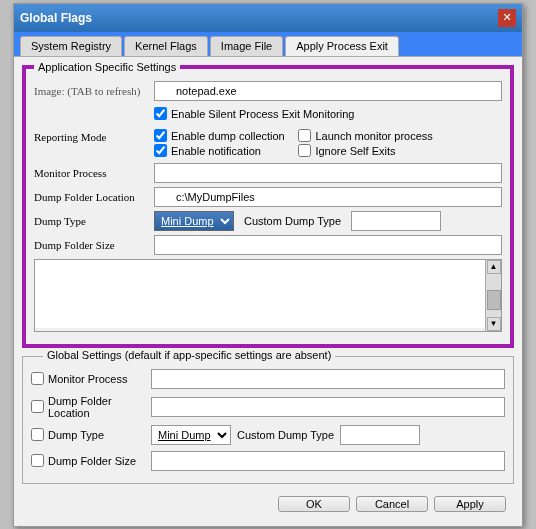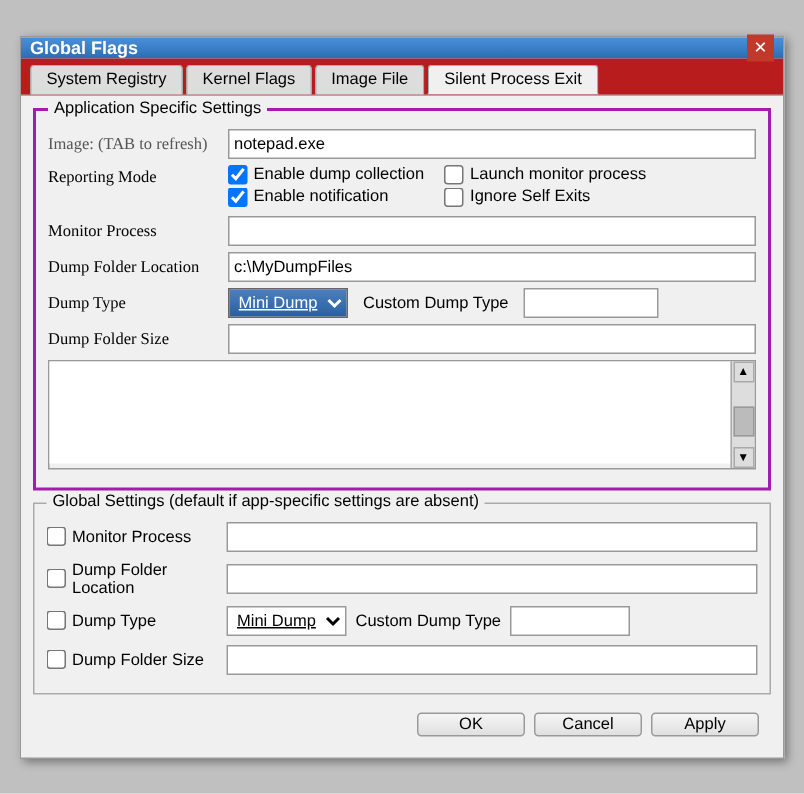--- a/index.html
+++ b/index.html
@@ -19,41 +19,41 @@
       border: 1px solid #999;
       box-shadow: 2px 2px 6px rgba(0,0,0,0.4);
     }
     .title-bar {
       background: linear-gradient(to bottom, #4a90d9, #2a6db5);
       color: white;
       padding: 4px 6px;
       display: flex;
       align-items: center;
       justify-content: space-between;
-      height: 14px;
+      height: 28px;
     }
     .title-bar-text {
       font-size: 12px;
       font-weight: bold;
     }
     .title-bar-close {
       background: #c0392b;
       color: white;
       border: none;
       width: 18px;
       height: 18px;
       font-size: 11px;
       cursor: pointer;
       display: flex;
       align-items: center;
       justify-content: center;
     }
     .tabs {
       display: flex;
-      background: #b91c1c;
+      background: #3b82f6;
       border-bottom: 1px solid #aaa;
       padding: 4px 6px 0 6px;
       gap: 2px;
     }
     .tab {
       padding: 3px 10px;
       border: 1px solid #aaa;
       border-bottom: none;
       background: #ddd;
       cursor: pointer;
@@ -62,21 +62,21 @@
     }
     .tab.active {
       background: #f0f0f0;
       border-bottom: 1px solid #f0f0f0;
       z-index: 1;
     }
     .content {
       padding: 8px 8px 6px 8px;
     }
     .group-box {
-      border: 2px solid #a21caf;
+      border: 4px solid #a21caf;
       padding: 6px 8px 8px 8px;
       margin-bottom: 8px;
       position: relative;
     }
     .group-box legend {
       position: absolute;
       top: -8px;
       left: 8px;
       background: #f0f0f0;
       padding: 0 4px;
@@ -102,21 +102,21 @@
     .row-content {
       flex: 1;
       display: flex;
       align-items: center;
     }
     input[type="text"] {
       height: 20px;
       border: 1px solid #999;
       background: white;
       font-size: 11px;
-      padding: 1px 3px;
+      padding: 1px 21px;
       outline: none;
     }
     input[type="text"].full-width {
       width: 100%;
     }
     .checkbox-row {
       display: flex;
       align-items: center;
       margin-bottom: 2px;
       font-size: 11px;
@@ -125,21 +125,21 @@
       margin-right: 4px;
     }
     .reporting-grid {
       display: grid;
       grid-template-columns: 1fr 1fr;
       gap: 2px 10px;
       font-size: 11px;
     }
     .reporting-row {
       display: flex;
-      align-items: center;
+      align-items: flex-end;
     }
     .reporting-row input[type="checkbox"] {
       margin-right: 4px;
     }
     select {
       height: 20px;
       border: 1px solid #999;
       background: white;
       font-size: 11px;
       padding: 0 2px;
@@ -213,21 +213,21 @@
     }
     .global-group {
       border: 1px solid #aaa;
       padding: 6px 8px 8px 8px;
       margin-bottom: 8px;
       position: relative;
     }
     .global-group legend {
       position: absolute;
       top: -8px;
-      left: 8px;
+      left: 20px;
       background: #f0f0f0;
       padding: 0 4px;
       font-size: 11px;
     }
     .global-row {
       display: flex;
       align-items: center;
       margin-bottom: 4px;
       min-height: 20px;
       margin-top: 6px;
@@ -265,38 +265,47 @@
 
   <div class="title-bar">
     <span class="title-bar-text">Global Flags</span>
     <button class="title-bar-close">✕</button>
   </div>
 
   <div class="tabs">
     <div class="tab">System Registry</div>
     <div class="tab">Kernel Flags</div>
     <div class="tab">Image File</div>
-    <div class="tab active">Silent Process Exit</div>
+    <div class="tab active">Apply Process Exit</div>
   </div>
 
   <div class="content">
 
     <div class="group-box">
       <legend>Application Specific Settings</legend>
       <div class="group-box-inner">
 
         <div class="row">
           <div class="row-label">
             <span style="font-size:11px;color:#555;">Image:  (TAB to refresh)</span>
           </div>
           <div class="row-content">
             <input type="text" class="full-width" value="notepad.exe" style="">
           </div>
         </div>
 
+        <div class="row">
+          <div class="row-label"></div>
+          <div class="row-content">
+            <div class="checkbox-row">
+              <input type="checkbox" checked="" style="">
+              <span>Enable Silent Process Exit Monitoring</span>
+            </div>
+          </div>
+        </div>
 
         <div class="row" style="align-items:flex-start; margin-bottom:6px;">
           <div class="row-label" style="padding-top:2px;">Reporting Mode</div>
           <div class="row-content">
             <div class="reporting-grid">
               <div class="reporting-row">
                 <input type="checkbox" checked="" style="">
                 <span>Enable dump collection</span>
               </div>
               <div class="reporting-row">

